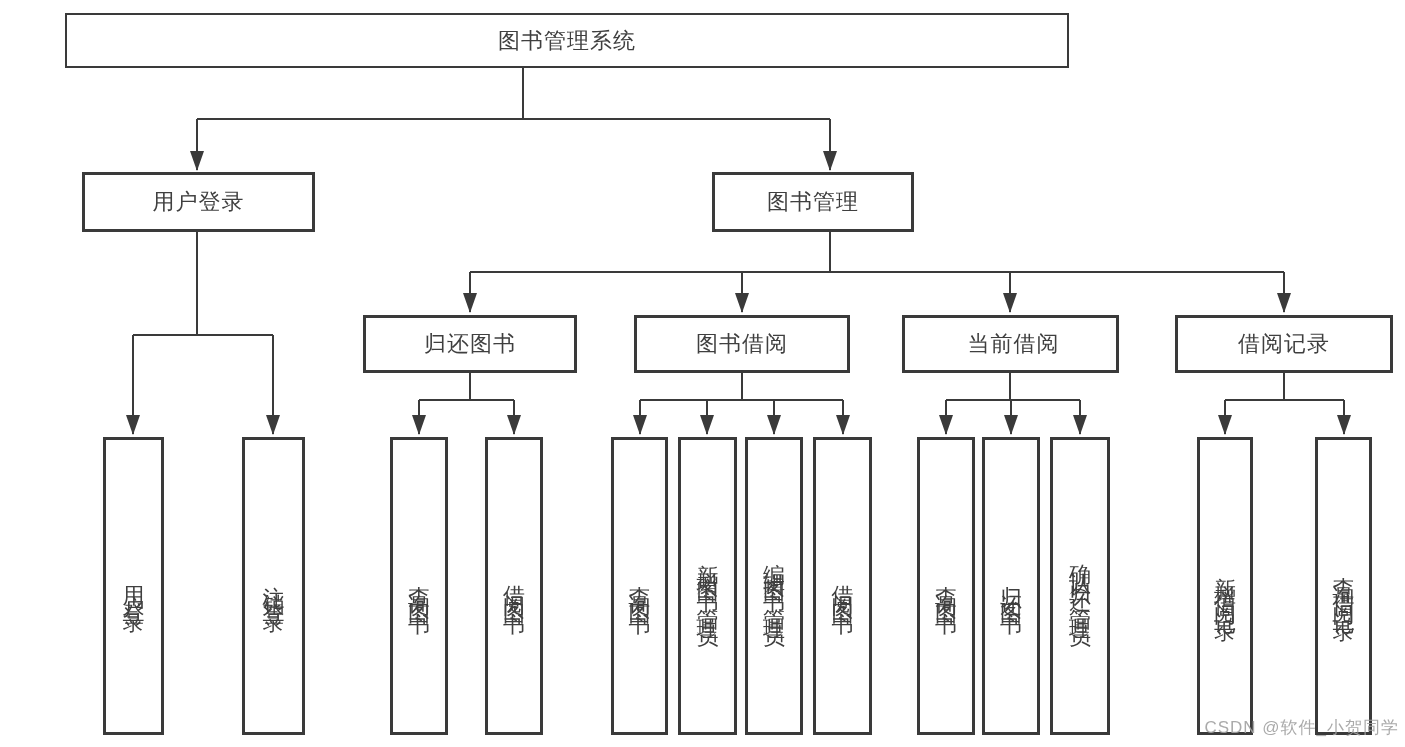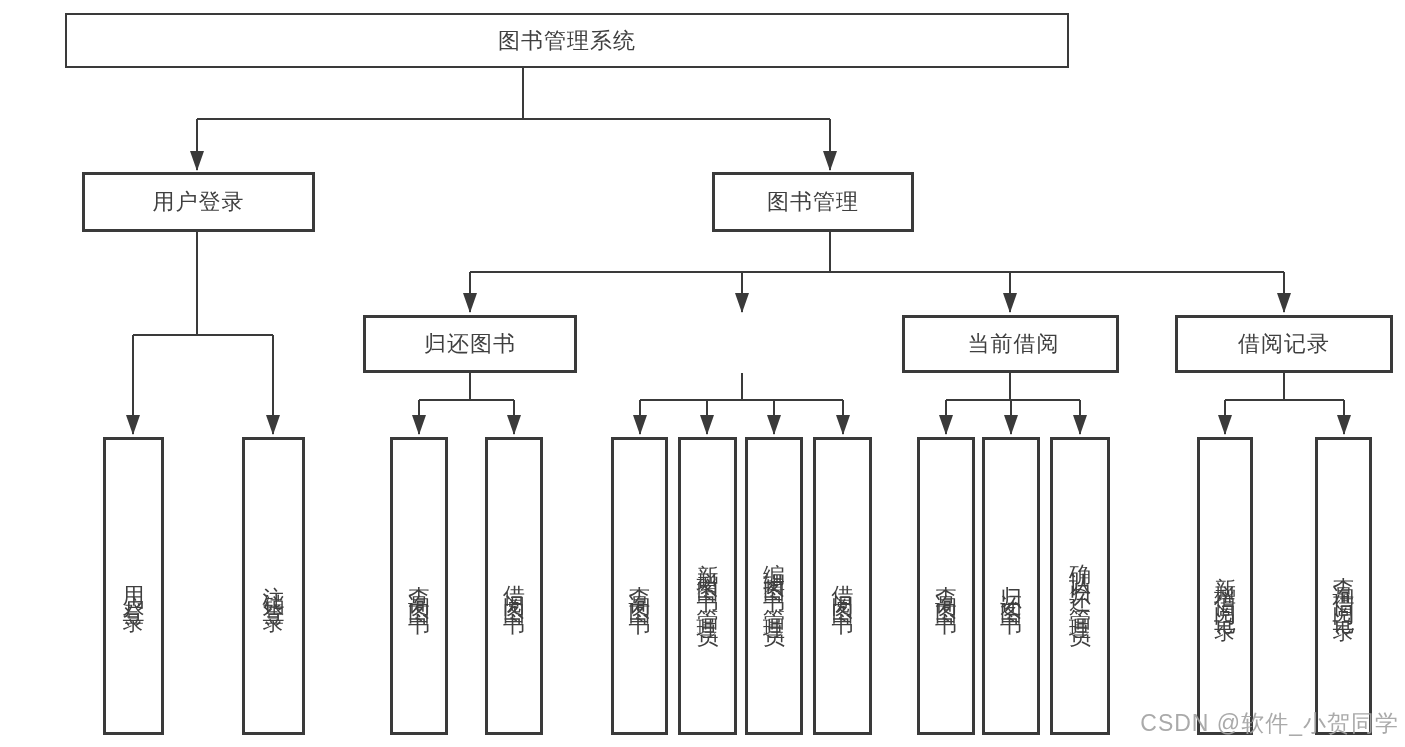--- a/index.html
+++ b/index.html
@@ -29,21 +29,21 @@
     writing-mode:vertical-rl;
     text-orientation:mixed;
     font-size:22px;
     letter-spacing:9px;
     line-height:1;
     white-space:nowrap;
   }
   .watermark{
     position:absolute;
     right:6px;bottom:8px;
-    font-size:23px;
+    font-size:17px;
     color:#a3a3a3;
     opacity:0.92;
     z-index:2;
     letter-spacing:1px;
   }
 </style>
 </head>
 <body>
 
 <div class="canvas">
@@ -105,20 +105,23 @@
   <div class="hbox lvl2" style="left:82px;width:233px;">
     <span>用户登录</span>
   </div>
   <div class="hbox lvl2" style="left:712px;width:202px;text-align:center;">
     <span>图书管理</span>
   </div>
 
   <div class="hbox lvl3" style="left:363px;width:214px;">
     <span>归还图书</span>
   </div>
+  <div class="hbox lvl3" style="left:634px;width:216px;">
+    <span>图书借阅</span>
+  </div>
   <div class="hbox lvl3" style="left:902px;width:217px;padding-left:6px;">
     <span>当前借阅</span>
   </div>
   <div class="hbox lvl3" style="left:1175px;width:218px;">
     <span>借阅记录</span>
   </div>
 
   <div class="vbox" style="left:103px;width:61px;">
     <span>用户登录</span>
   </div>

